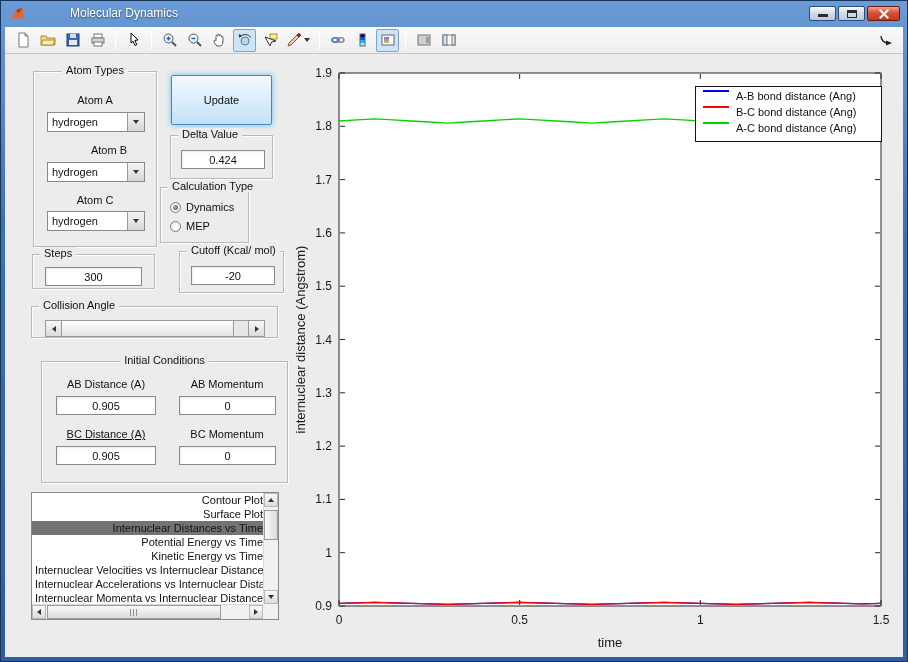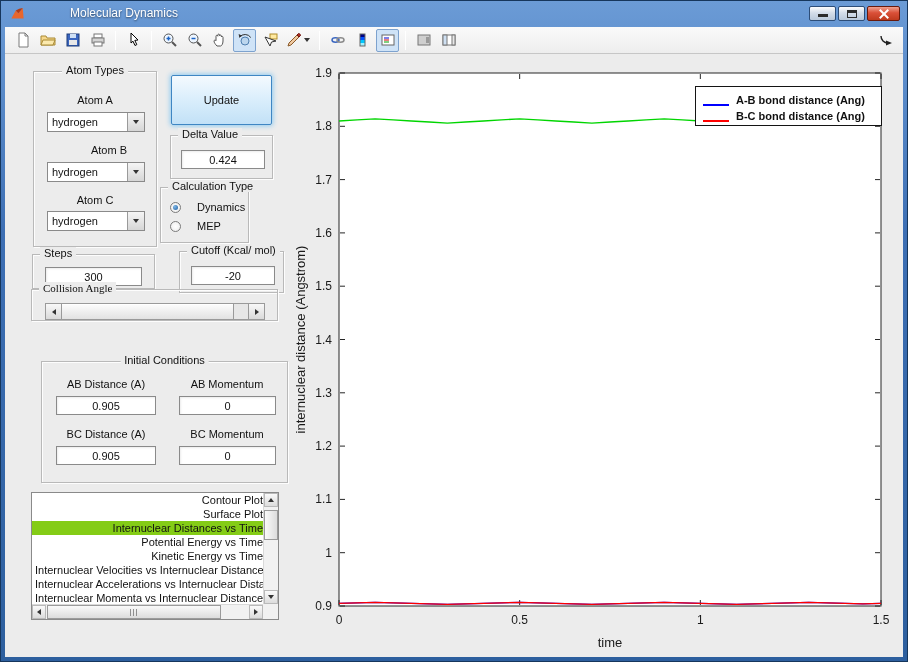--- a/index.html
+++ b/index.html
@@ -57,42 +57,42 @@
 
   .edit { position:absolute; height:19px; border:1px solid #8a8a8a; background:#fff;
     font-size:11px; text-align:center; font-family:inherit; color:#111;
     box-shadow:inset 1px 1px 2px rgba(0,0,0,.08); }
 
   .update-btn { position:absolute; left:166px; top:48px; width:101px; height:50px;
     font-family:inherit; font-size:11px; color:#111;
     background:linear-gradient(#f4fafe,#dceffc 45%,#c2e1f7);
     border:1px solid #3f86c3; border-radius:2px; box-shadow:0 0 5px 1px #8ecaf0; }
 
-  .radio-row { position:absolute; display:flex; align-items:center; gap:16px; height:14px; }
+  .radio-row { position:absolute; display:flex; align-items:center; gap:5px; height:14px; }
   .radio { width:11px; height:11px; border:1px solid #7b7b7b; border-radius:50%;
     background:radial-gradient(#ffffff,#ebebeb); position:relative; flex:0 0 auto; }
   .radio.on::after { content:""; position:absolute; left:2px; top:2px; width:5px; height:5px;
     border-radius:50%; background:radial-gradient(circle at 35% 35%, #7fb8e8, #1d5c9e); }
   .radio-label { font-size:11px; }
 
   .slider { position:absolute; left:13px; top:13px; width:220px; height:17px;
     border:1px solid #9a9a9a; background:#f0f0f0; display:flex; }
   .sl-btn { width:16px; flex:0 0 auto; display:flex; align-items:center; justify-content:center;
     background:linear-gradient(#f8f8f8,#dadada); }
   .sl-btn.l { border-right:1px solid #9a9a9a; } .sl-btn.r { border-left:1px solid #9a9a9a; }
   .sl-thumb { width:79%; background:linear-gradient(#fdfdfd,#e2e2e2);
     border-right:1px solid #9a9a9a; box-shadow:inset 0 1px 0 #fff; }
   .sl-trough { flex:1; background:#e7e7e7; }
 
   
   .listbox { position:absolute; left:26px; top:465px; width:248px; height:128px;
     background:#fff; border:1px solid #8a8a8a;text-align:right; }
   .list-items { position:absolute; left:0; top:0; right:15px; bottom:15px; overflow:hidden; }
   .list-item { height:14px; line-height:14px; font-size:11px; padding-left:3px; white-space:nowrap; }
-  .list-item.selected { background:#84cc16; }
+  .list-item.selected { background:#737373; }
   .vscroll { position:absolute; top:0; right:0; width:15px; bottom:15px; background:#f1f1f1; border-left:1px solid #d9d9d9; }
   .vs-btn { position:absolute; left:0; right:0; height:14px; display:flex; align-items:center; justify-content:center;
     background:linear-gradient(#fafafa,#dcdcdc); border:1px solid #b9b9b9; }
   .vs-btn.top { top:0; } .vs-btn.bottom { bottom:0; }
   .vthumb { position:absolute; left:0; right:0; top:17px; height:30px;
     background:linear-gradient(90deg,#fafafa,#dcdcdc); border:1px solid #9a9a9a; }
   .hscroll { position:absolute; left:0; bottom:0; height:15px; right:15px; background:#f1f1f1; border-top:1px solid #d9d9d9; }
   .hs-btn { position:absolute; top:0; bottom:0; width:14px; display:flex; align-items:center; justify-content:center;
     background:linear-gradient(#fafafa,#dcdcdc); border:1px solid #b9b9b9; }
   .hs-btn.l { left:0; } .hs-btn.r { right:0; }
@@ -100,21 +100,21 @@
     background:linear-gradient(#fafafa,#dcdcdc); border:1px solid #9a9a9a;
     display:flex; align-items:center; justify-content:center; }
   .grip { width:9px; height:7px; background:repeating-linear-gradient(90deg,#8f8f8f 0 1px,transparent 1px 3px); }
   .sb-corner { position:absolute; right:0; bottom:0; width:15px; height:15px; background:#f1f1f1; }
 
   
   .chart-svg { position:absolute; left:286px; top:34px; }
   .chart-svg text { font-family:"Liberation Sans","DejaVu Sans",sans-serif; fill:#1a1a1a; }
   .legend { position:absolute; left:690px; top:59px; width:187px; background:#fff;
     border:1px solid #141414; padding:3px 0; }
-  .legend-row { display:flex; align-items:flex-end; height:16px; padding:0 7px;font-weight:bold; }
+  .legend-row { display:flex; align-items:flex-start; height:16px; padding:0 7px; }
   .legend-line { width:26px; height:2px; flex:0 0 26px; background:#000; }
   .legend-label { font-size:11px; margin-left:7px; white-space:nowrap; }
 </style>
 </head>
 <body>
 
 <div class="window">
 
   <div class="titlebar">
     <svg class="title-icon" viewBox="0 0 16 16">
@@ -305,41 +305,41 @@
     <div class="group" style="left:27px; top:227px; width:123px; height:35px;">
       <span class="gtitle">Steps</span>
       <input class="edit" style="left: 12px; top: 12px; width: 97px;" value="300">
     </div>
 
     <div class="group" style="left:174px; top:224px; width:105px; height:42px;">
       <span class="gtitle">Cutoff (Kcal/ mol)</span>
       <input class="edit" style="left: 11px; top: 14px; width: 84px;" value="-20">
     </div>
 
-    <div class="group" style="left:26px; top:262px; width:247px; height:32px;font-family:Liberation Serif, serif;">
+    <div class="group" style="left:26px; top:279px; width:247px; height:32px;">
       <span class="gtitle">Collision Angle</span>
       <div class="slider">
         <span class="sl-btn l">
             <span class="arr-left"></span>
           </span>
         <span class="sl-thumb"></span>
         <span class="sl-trough"></span>
         <span class="sl-btn r">
             <span class="arr-right"></span>
           </span>
       </div>
     </div>
 
     <div class="group" style="left:26px; top:334px; width:247px; height:122px;margin-left:10px;">
       <span class="gtitle center">Initial Conditions</span>
       <span class="glabel" style="left:8px; top:16px; width:112px;">AB Distance (A)</span>
       <span class="glabel" style="left:130px; top:16px; width:110px;">AB Momentum</span>
       <input class="edit" style="left: 14px; top: 34px; width: 100px;" value="0.905">
       <input class="edit" style="left: 137px; top: 34px; width: 97px;" value="0">
-      <span class="glabel" style="left:8px; top:66px; width:112px;">BC Distance (A)</span>
+      <span class="glabel" style="left:8px; top:66px; width:112px;text-decoration:underline;">BC Distance (A)</span>
       <span class="glabel" style="left:130px; top:66px; width:110px;">BC Momentum</span>
       <input class="edit" style="left: 14px; top: 84px; width: 100px;" value="0.905">
       <input class="edit" style="left: 137px; top: 84px; width: 97px;" value="0">
     </div>
 
     <div class="listbox">
       <div class="list-items">
         <div class="list-item">Contour Plot</div>
         <div class="list-item">Surface Plot</div>
         <div class="list-item selected">Internuclear Distances vs Time</div>
@@ -428,16 +428,20 @@
 
     <div class="legend">
       <div class="legend-row">
         <span class="legend-line" style="background: rgb(0, 0, 255);"></span>
         <span class="legend-label">A-B bond distance (Ang)</span>
       </div>
       <div class="legend-row">
         <span class="legend-line" style="background: rgb(255, 0, 0);"></span>
         <span class="legend-label">B-C bond distance (Ang)</span>
       </div>
+      <div class="legend-row">
+        <span class="legend-line" style="background: rgb(0, 213, 0);"></span>
+        <span class="legend-label">A-C bond distance (Ang)</span>
+      </div>
     </div>
 
   </div>
 </div>
 
 </body></html>

